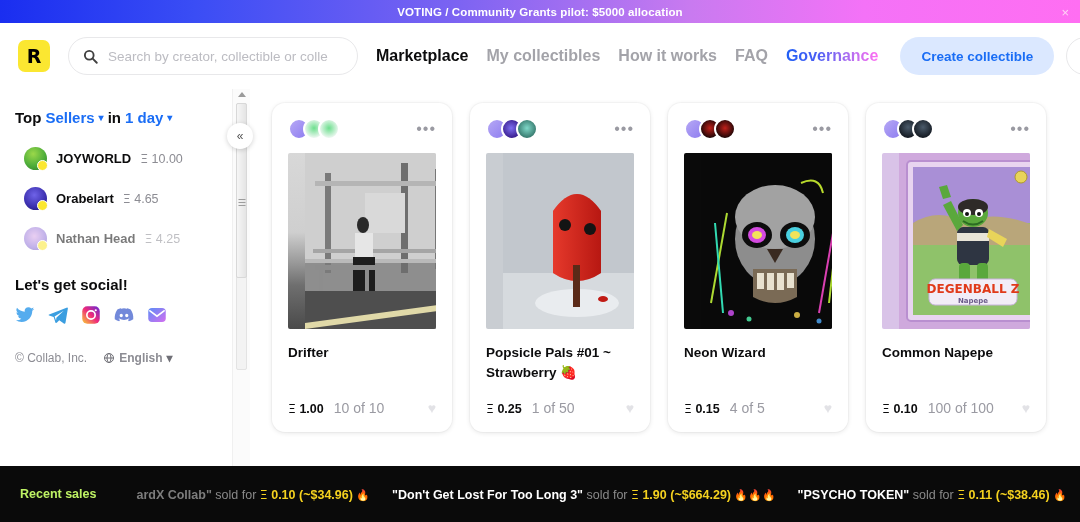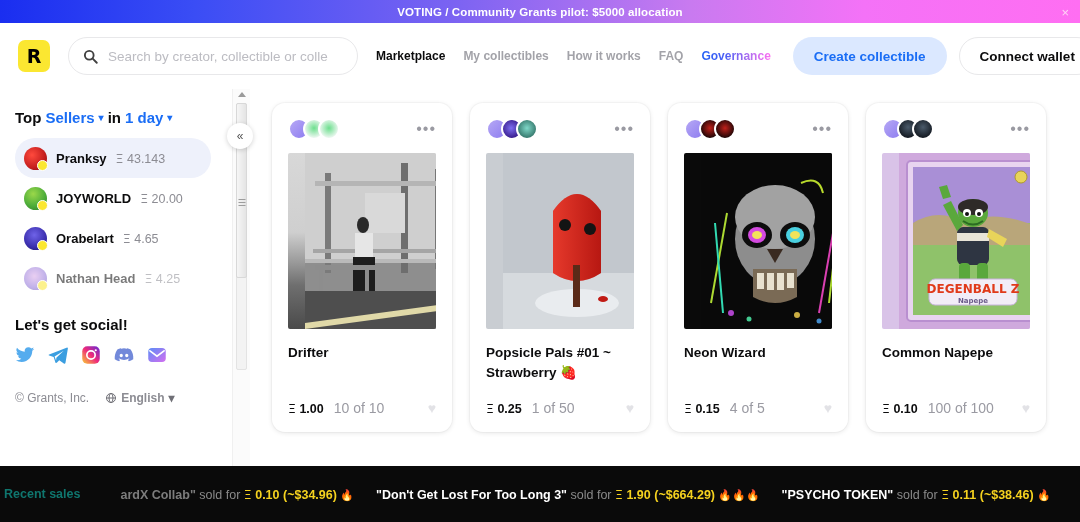--- a/index.html
+++ b/index.html
@@ -52,21 +52,21 @@
   .search-ico { width: 15px; height: 15px; flex: none; opacity: .8; }
   .search-input {
     border: 0; outline: 0; margin-left: 10px;
     font-size: 13.5px; color: #b9b9bd; width: 100%;
     font-family: "Liberation Sans", sans-serif; background: transparent;
   }
   .search-input::placeholder { color: #bcbcc2; }
 
   .nav { display: flex; align-items: center; margin-left: 18px; gap: 18px; flex: none; }
   .nav a {
-    font-size: 12px; text-decoration: none; color: #a3a3a9; font-weight: bold;
+    font-size: 16px; text-decoration: none; color: #a3a3a9; font-weight: bold;
     white-space: nowrap;
   }
   .nav a.active { color: #0c0c0d; }
   .nav a.gradient {
     background: linear-gradient(90deg, #2160f5 0%, #4b5ef5 35%, #b36ef0 70%, #ff6ef2 100%);
     -webkit-background-clip: text; background-clip: text;
     -webkit-text-fill-color: transparent; color: transparent;
   }
 
   .hdr-btns { display: flex; align-items: center; gap: 12px; margin-left: 22px; }
@@ -179,21 +179,21 @@
   .price .eth { font-family: "DejaVu Sans", sans-serif; font-weight: normal;}
   .edition { font-size: 14px; color: #9a9aa2; margin-left: 10px; white-space: nowrap;}
   .heart { margin-left: auto; color: #e2e2e6; font-size: 14px; cursor: pointer;}
 
   
   .ticker {
     position: absolute; left: 0; bottom: 0; width: 1080px; height: 56px;
     background: #0a0a0a; display: flex; align-items: center; overflow: hidden;
   }
   .ticker-label {
-    color: #0f766e; font-size: 12.5px; font-weight: bold; padding: 0 18px 0 4px; flex: none;
+    color: #bef264; font-size: 12.5px; font-weight: bold; padding: 0 18px 0 20px; flex: none;
     white-space: nowrap;
   }
   .ticker-items { display: flex; align-items: center; gap: 22px; white-space: nowrap; margin-left: 22px;}
   .t-item { font-size: 12.5px; white-space: nowrap; }
   .t-name { color: #fff; font-weight: bold; }
   .t-name.dim { color: #7d7d7d; }
   .t-sold { color: #8a8a8a; }
   .t-val { color: #f5d21f; font-weight: bold; }
   .t-val .eth { font-family: "DejaVu Sans", sans-serif; font-weight: normal;}
   .flame { font-size: 11px; }
@@ -237,34 +237,26 @@
     <div class="sellers-head">
       <span>Top</span>
       <span class="blue">Sellers</span>
       <span class="caret">▾</span>
       <span>in</span>
       <span class="blue">1 day</span>
       <span class="caret">▾</span>
     </div>
 
     <div class="seller-list">
-      <div class="seller hl">
-        <div class="av a1"></div>
-        <div class="s-name">Pranksy</div>
-        <div class="s-price">
-          <span class="eth">Ξ</span>
-          <span>43.143</span>
-        </div>
-      </div>
       <div class="seller">
         <div class="av a2"></div>
         <div class="s-name">JOYWORLD</div>
         <div class="s-price">
           <span class="eth">Ξ</span>
-          <span>20.00</span>
+          <span>10.00</span>
         </div>
       </div>
       <div class="seller">
         <div class="av a3"></div>
         <div class="s-name">Orabelart</div>
         <div class="s-price">
           <span class="eth">Ξ</span>
           <span>4.65</span>
         </div>
       </div>
@@ -307,21 +299,21 @@
           <stop offset="0" stop-color="#5b8df6"></stop>
               <stop offset="1" stop-color="#d46ef0"></stop>
         </linearGradient>
           </defs>
         <rect x="1.5" y="3.5" width="21" height="17" rx="4.5" fill="url(#ml)"></rect>
         <path d="M3.5 7L12 13.5 20.5 7" fill="none" stroke="#fff" stroke-width="2" stroke-linecap="round"></path>
       </svg>
     </div>
 
     <div class="footer">
-      <span>© Grants, Inc.</span>
+      <span>© Collab, Inc.</span>
       <span class="lang">
         <svg width="12" height="12" viewBox="0 0 24 24" fill="none" stroke="#6f6f76" stroke-width="2">
           <circle cx="12" cy="12" r="9"></circle>
             <ellipse cx="12" cy="12" rx="4" ry="9"></ellipse>
             <line x1="3" y1="12" x2="21" y2="12"></line>
         </svg>
         <span>English</span>
         <span class="caret" style="color:#6f6f76">▾</span>
       </span>
     </div>

